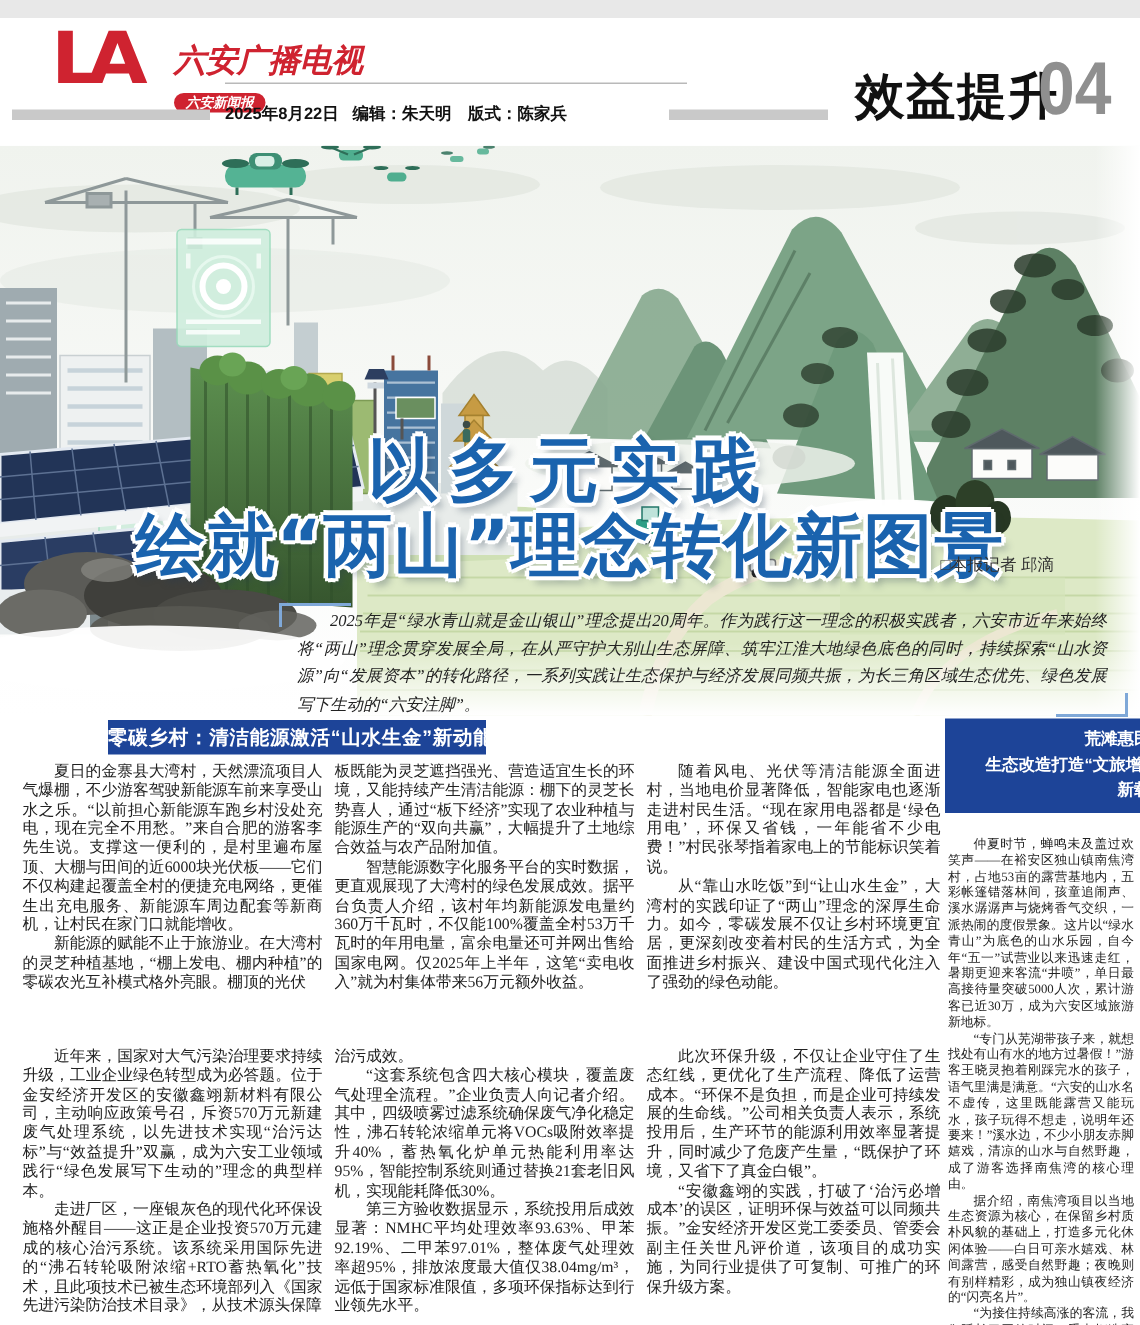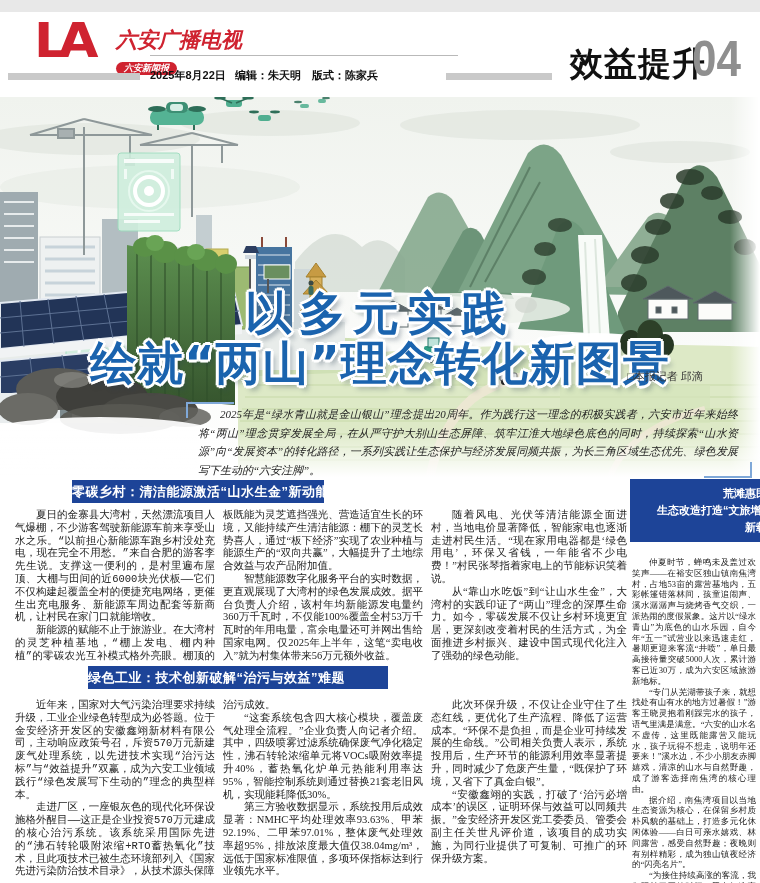--- a/index.html
+++ b/index.html
@@ -49,21 +49,21 @@
            font-size:13px;letter-spacing:.5px;white-space:nowrap;}
   #bar1{left:72px;top:468px;width:252px;}
   #bar2{left:88px;top:654px;width:300px;}
   
   .col{position:absolute;font-size:10.5px;line-height:12.8px;text-align:justify;color:#222;
        overflow:hidden;}
   .col p{margin:0;text-indent:2em;}
   .col p.cont{text-indent:0;}
   .a1{top:497px;height:152px;}
   .a2{top:687px;height:196px;}
-  .c-1{left:15px;width:200px;font-family:Liberation Mono, monospace;}
+  .c-1{left:15px;width:200px;}
   .c-2{left:223px;width:200px;}
   .c-3{left:431px;width:196px;}
   
   .side-title{position:absolute;left:630px;top:467px;width:150px;background:#1d4498;color:#fff;
               text-align:right;font-family:"Liberation Sans",sans-serif;font-weight:bold;
               font-size:11px;line-height:17px;padding:6px 2px;box-sizing:border-box;}
   .side-body{position:absolute;left:632px;top:545px;width:124px;height:338px;overflow:hidden;
              font-size:8.5px;line-height:10.8px;text-align:justify;color:#222;}
   .side-body p{margin:0;text-indent:2em;}
 </style>
@@ -402,21 +402,20 @@
   </div>
   <div class="col a1 c-2">
     <p class="cont">板既能为灵芝遮挡强光、营造适宜生长的环境，又能持续产生清洁能源：棚下的灵芝长势喜人，通过“板下经济”实现了农业种植与能源生产的“双向共赢”，大幅提升了土地综合效益与农产品附加值。</p>
     <p>智慧能源数字化服务平台的实时数据，更直观展现了大湾村的绿色发展成效。据平台负责人介绍，该村年均新能源发电量约360万千瓦时，不仅能100%覆盖全村53万千瓦时的年用电量，富余电量还可并网出售给国家电网。仅2025年上半年，这笔“卖电收入”就为村集体带来56万元额外收益。</p>
   </div>
   <div class="col a1 c-3">
     <p>随着风电、光伏等清洁能源全面进村，当地电价显著降低，智能家电也逐渐走进村民生活。“现在家用电器都是‘绿色用电’，环保又省钱，一年能省不少电费！”村民张琴指着家电上的节能标识笑着说。</p>
     <p>从“靠山水吃饭”到“让山水生金”，大湾村的实践印证了“两山”理念的深厚生命力。如今，零碳发展不仅让乡村环境更宜居，更深刻改变着村民的生活方式，为全面推进乡村振兴、建设中国式现代化注入了强劲的绿色动能。</p>
   </div>
 
-  <div id="bar2" class="sec-bar">绿色工业：技术创新破解“治污与效益”难题</div>
   <div class="col a2 c-1">
     <p>近年来，国家对大气污染治理要求持续升级，工业企业绿色转型成为必答题。位于金安经济开发区的安徽鑫翊新材料有限公司，主动响应政策号召，斥资570万元新建废气处理系统，以先进技术实现“治污达标”与“效益提升”双赢，成为六安工业领域践行“绿色发展写下生动的”理念的典型样本。</p>
     <p>走进厂区，一座银灰色的现代化环保设施格外醒目——这正是企业投资570万元建成的核心治污系统。该系统采用国际先进的“沸石转轮吸附浓缩+RTO蓄热氧化”技术，且此项技术已被生态环境部列入《国家先进污染防治技术目录》，从技术源头保障</p>
   </div>
   <div class="col a2 c-2">
     <p class="cont">治污成效。</p>
     <p>“这套系统包含四大核心模块，覆盖废气处理全流程。”企业负责人向记者介绍。其中，四级喷雾过滤系统确保废气净化稳定性，沸石转轮浓缩单元将VOCs吸附效率提升40%，蓄热氧化炉单元热能利用率达95%，智能控制系统则通过替换21套老旧风机，实现能耗降低30%。</p>
     <p>第三方验收数据显示，系统投用后成效显著：NMHC平均处理效率93.63%、甲苯92.19%、二甲苯97.01%，整体废气处理效率超95%，排放浓度最大值仅38.04mg/m³，远低于国家标准限值，多项环保指标达到行业领先水平。</p>
   </div>
   <div class="col a2 c-3">

